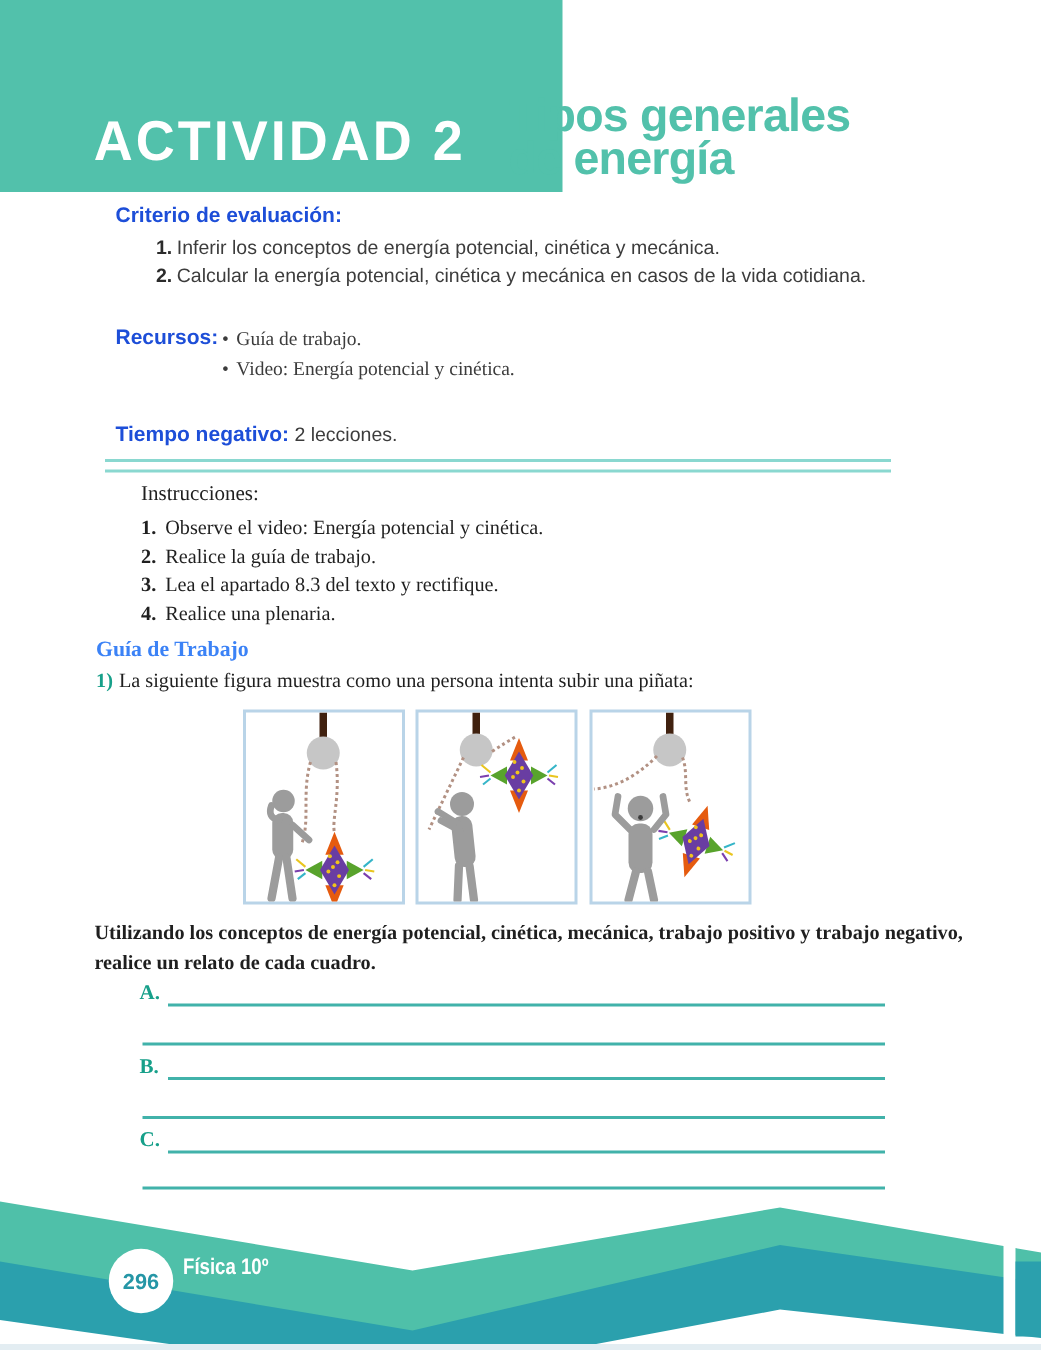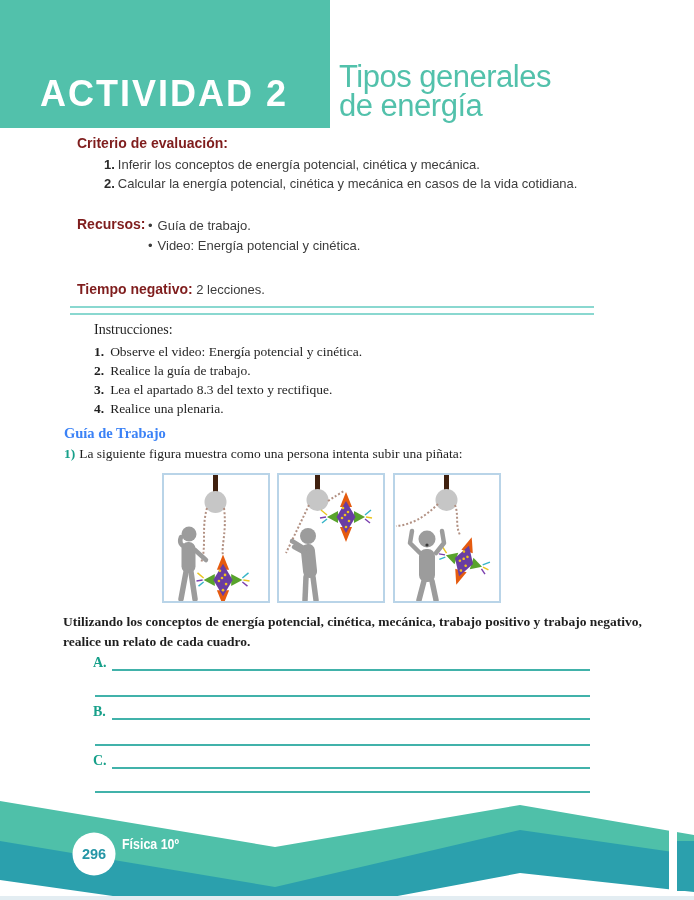--- a/index.html
+++ b/index.html
@@ -1,33 +1,33 @@
 <!DOCTYPE html>
 <html><head>
 <meta charset="utf-8">
 <style>
   html,body{margin:0;padding:0;background:#ffffff;}
   .page{position:relative;width:694px;height:900px;background:#ffffff;overflow:hidden;
         font-family:"Liberation Sans",sans-serif;color:#3c3c3c;}
 
   
-  .header-band{position:absolute;left:0;top:0;width:330px;height:128px;background:#52c1ab;}
+  .header-band{position:absolute;left:0;top:0;width:330px;height:128px;background:#52c1ab;padding-left:45px;}
   .activity-title{position:absolute;left:6px;right:8px;bottom:13px;text-align:center;color:#ffffff;
         font-size:36px;font-weight:bold;letter-spacing:2px;transform:scaleY(1.04);white-space:nowrap;}
-  .main-title{position:absolute;left:339px;top:62px;color:#52c1ab;font-size:31px;font-weight:normal;
+  .main-title{position:absolute;left:339px;top:62px;color:#52c1ab;font-size:31px;font-weight:bold;
         line-height:29px;letter-spacing:-0.5px;white-space:nowrap;}
 
   
-  .sans-bold{font-weight:bold;color:#7f1d1d;font-size:14px;}
+  .sans-bold{font-weight:bold;color:#1d4ed8;font-size:14px;}
   .body-sans{font-size:13px;color:#3c3c3c;}
   .crit{position:absolute;left:77px;top:135px;}
   .crit-items{margin-left:27px;margin-top:5px;line-height:18.5px;}
   .num{font-weight:bold;color:#2b2b2b;margin-right:3px;}
   .recursos-label{position:absolute;left:77px;top:216px;}
-  .recursos-bullets{position:absolute;left:148px;top:216px;line-height:19.5px;}
+  .recursos-bullets{position:absolute;left:148px;top:216px;line-height:19.5px;font-family:Liberation Serif, serif;}
   .blt{margin-right:5px;color:#3c3c3c;}
   .tiempo{position:absolute;left:77px;top:281px;}
   .sep{position:absolute;left:70px;width:524px;height:2px;background:#8ad8d0;}
   .sep1{top:306px;} .sep2{top:313px;}
 
   
   .serif{font-family:"Liberation Serif",serif;color:#1f1f1f;font-size:13.5px;}
   .instr{position:absolute;left:94px;top:322px;}
   .instr-head{font-weight:normal;font-size:14px;}
   .instr-items{margin-top:4px;line-height:19px;}

